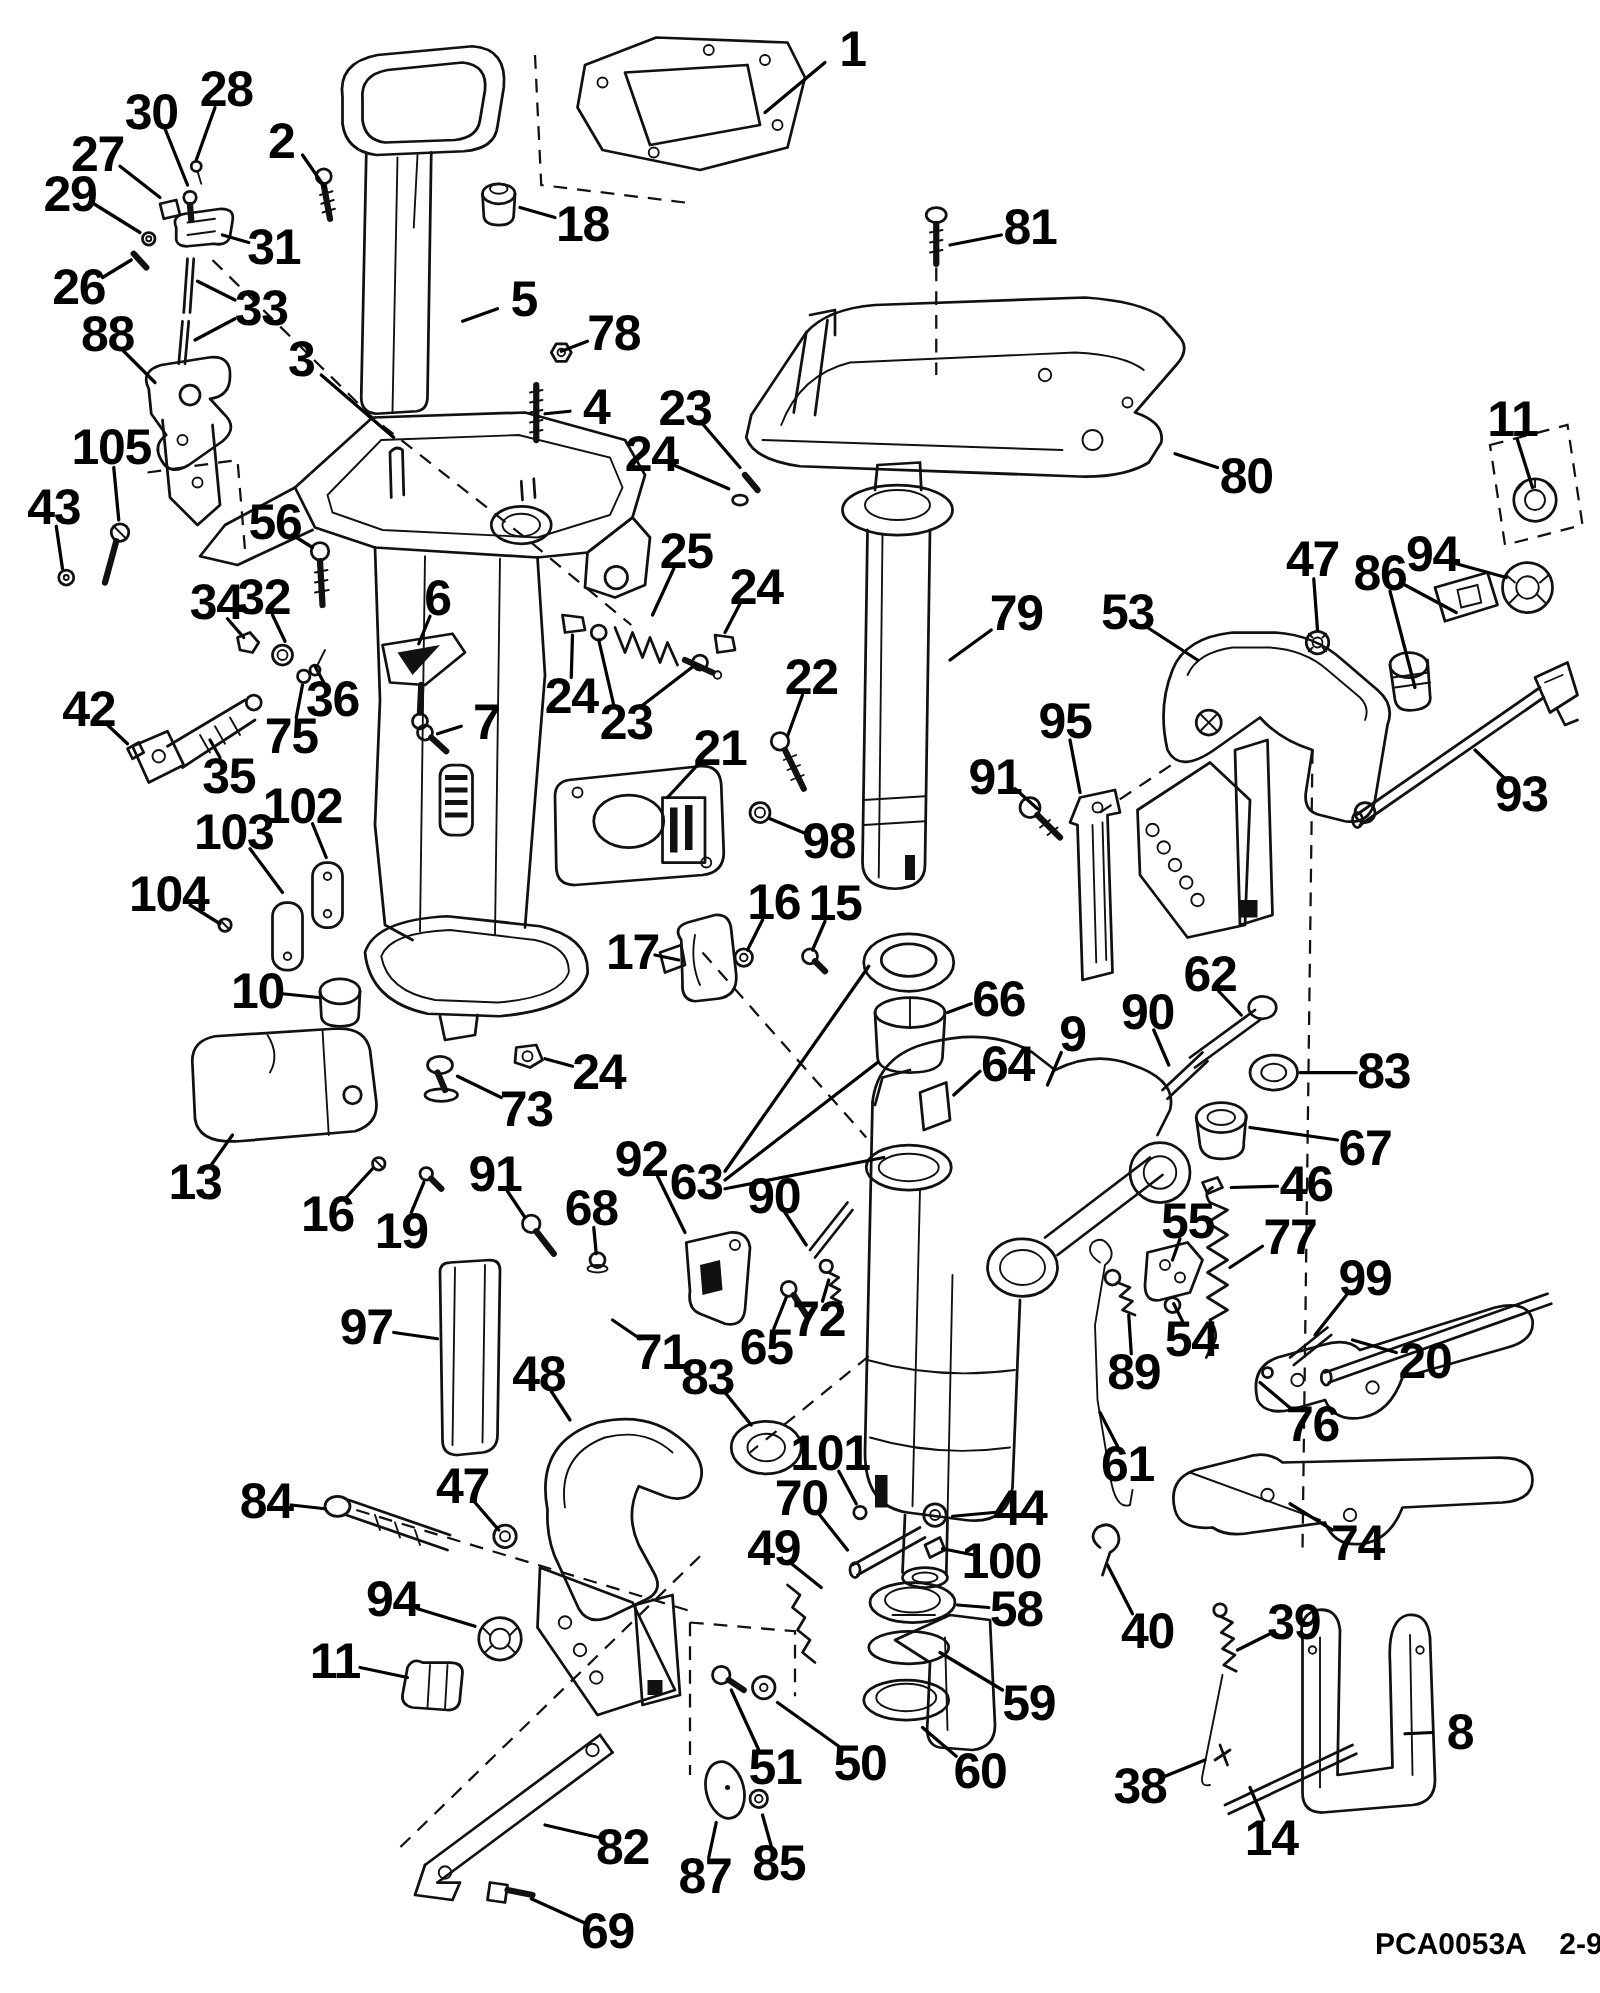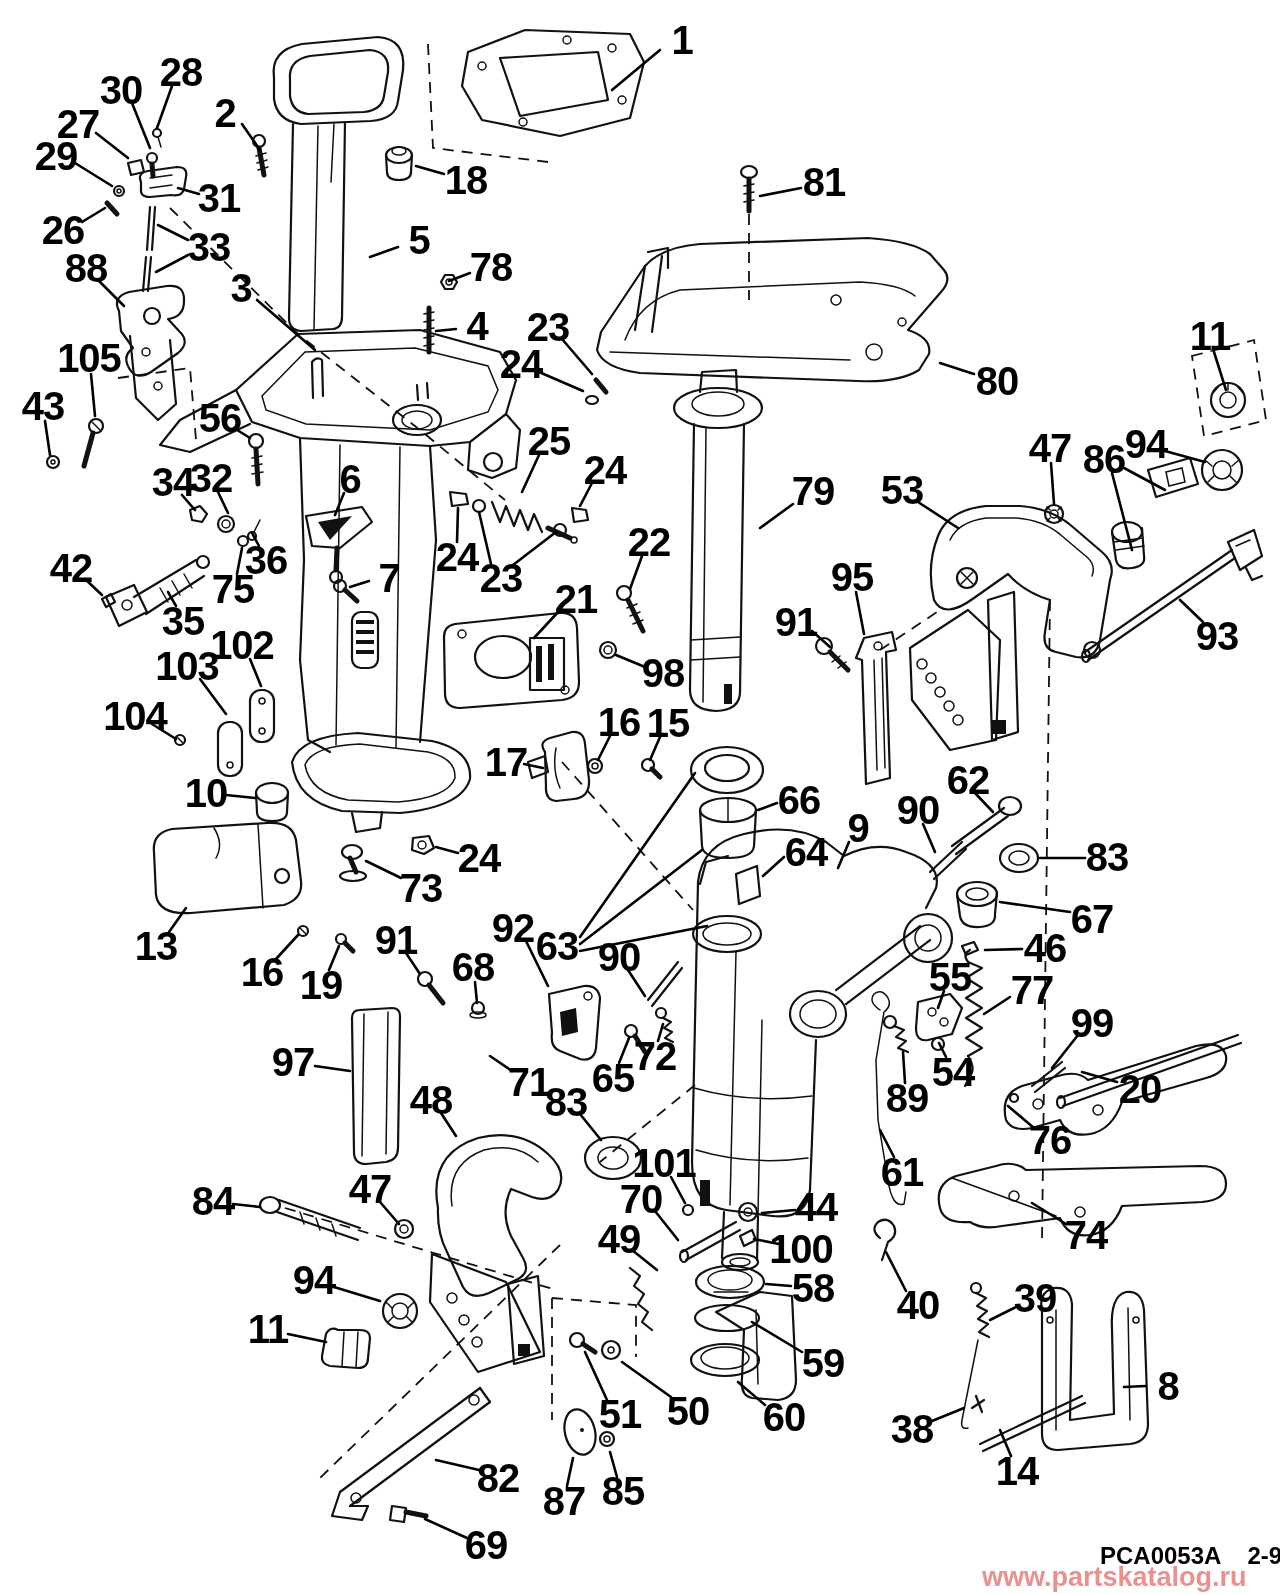--- a/index.html
+++ b/index.html
@@ -694,14 +694,13 @@
         <line x1="906" y1="1291" x2="886" y2="1252" class="lead"></line>
         <text x="918" y="1305" class="callout">40</text>
         <line x1="1146" y1="1386" x2="1124" y2="1387" class="lead"></line>
         <text x="1168" y="1386" class="callout">8</text>
         <line x1="1066" y1="1224" x2="1032" y2="1203" class="lead"></line>
         <text x="1086" y="1235" class="callout">74</text>
       </g>
 </svg>
 
 <div class="code"><span>PCA0053A</span><span class="rev">2-97</span></div>
-<div class="watermark">www.partskatalog.ru</div>
 </div>
 
 </body></html>

